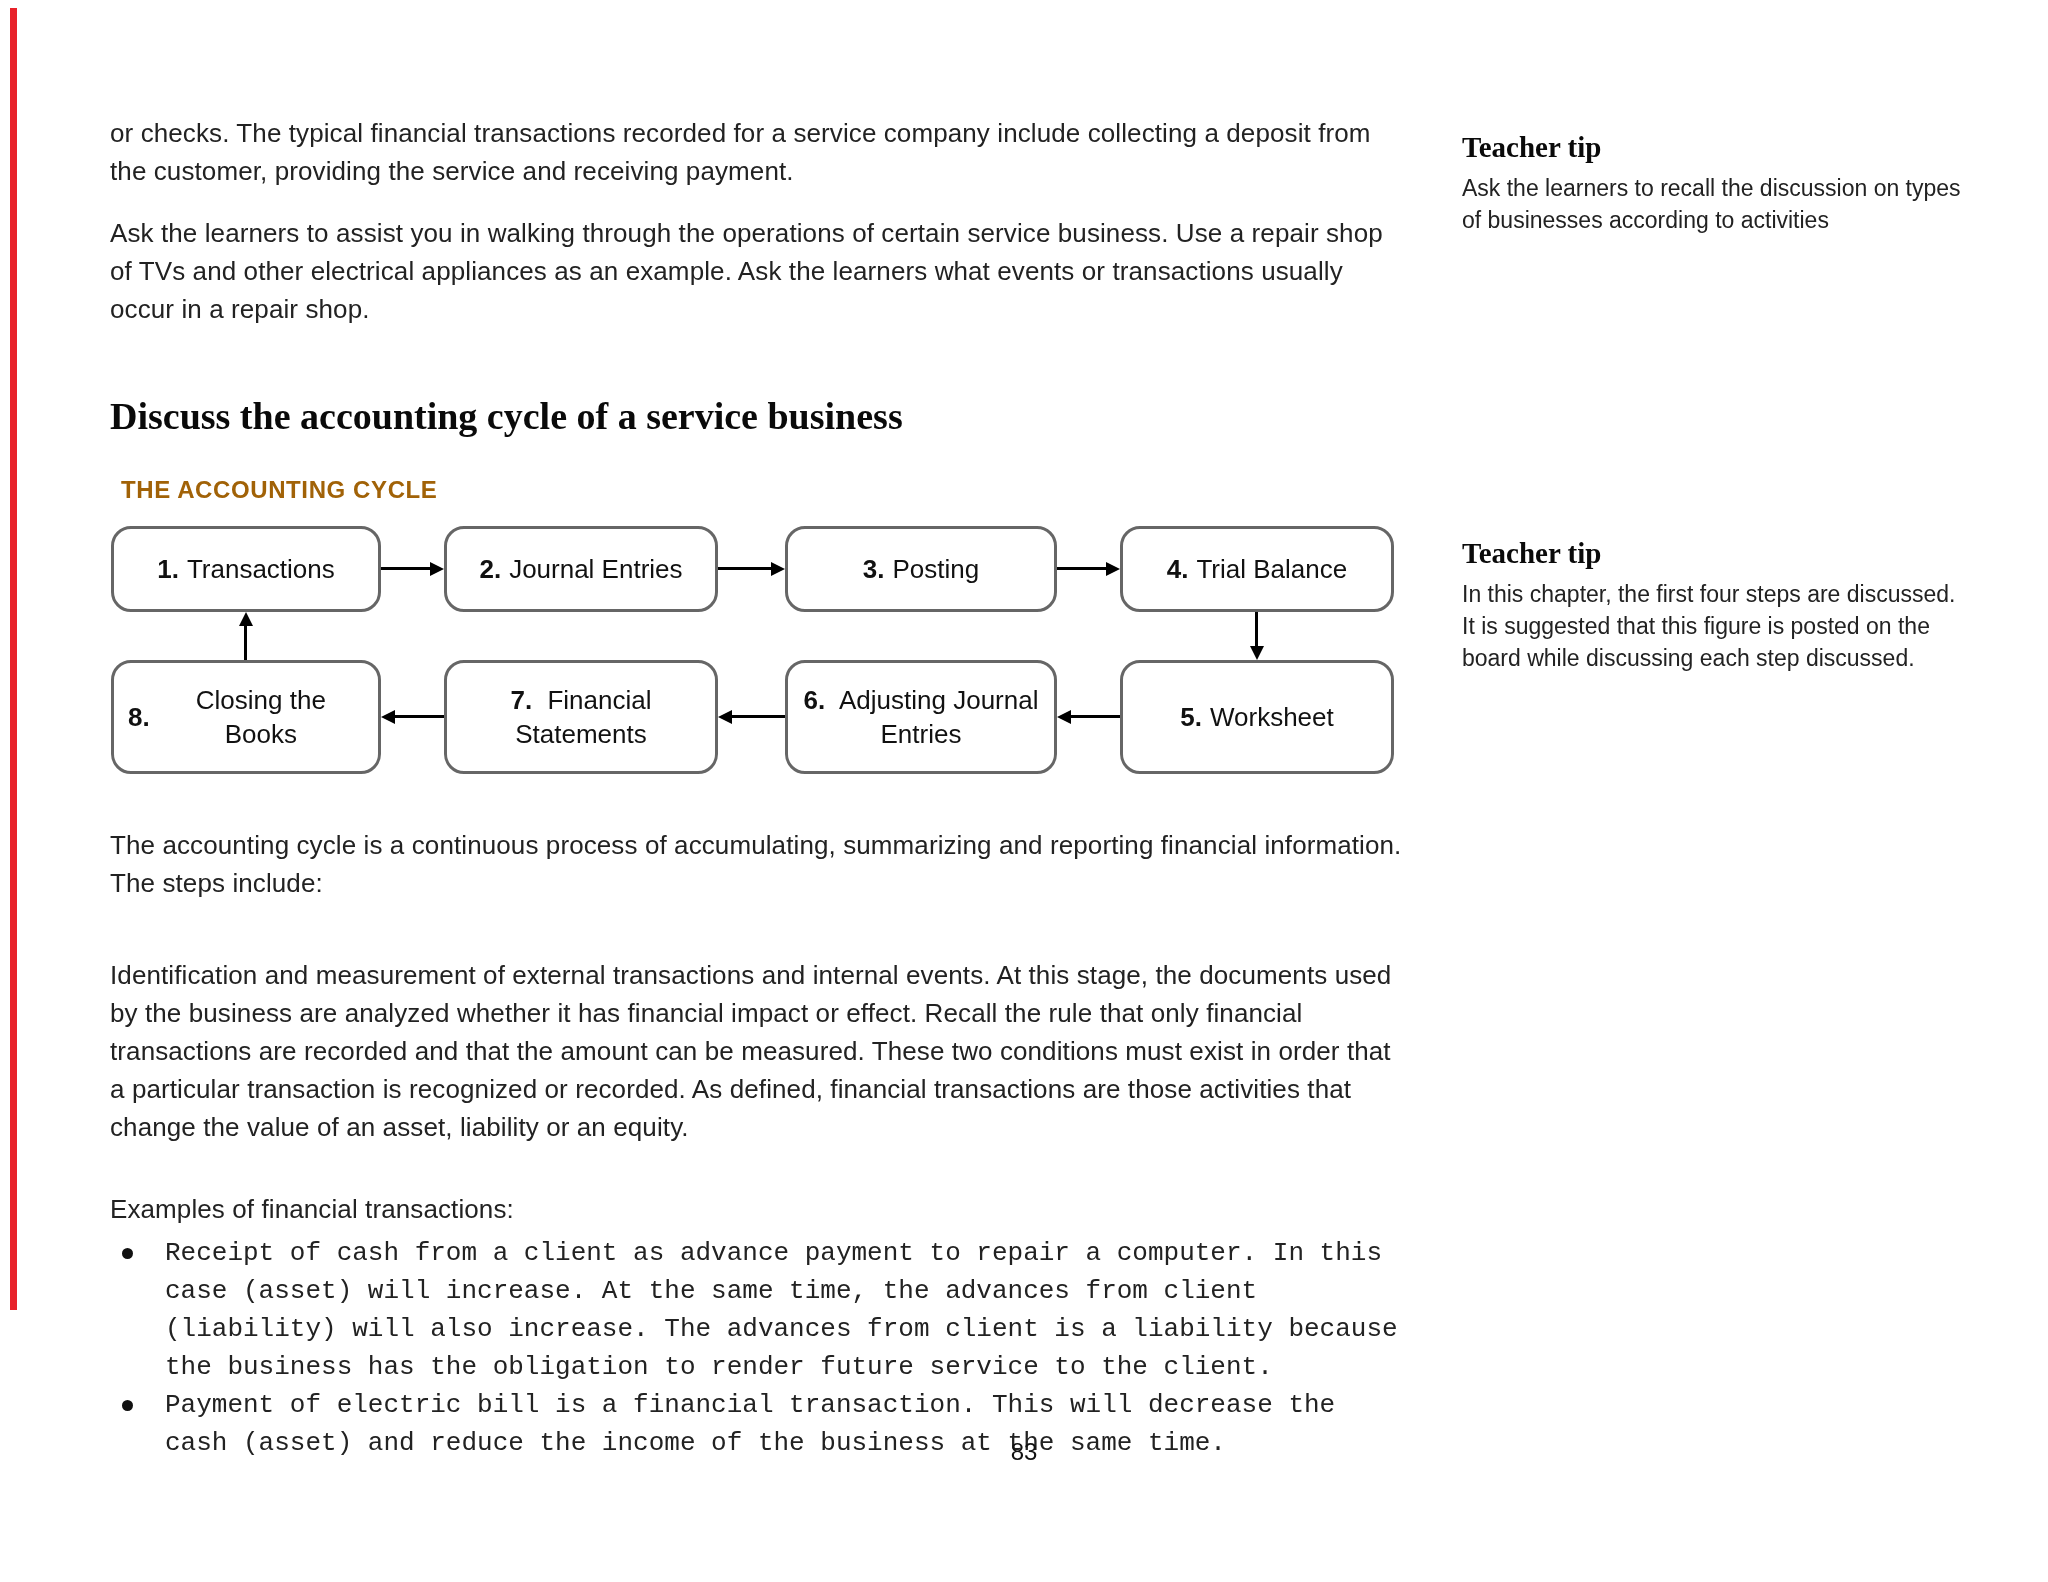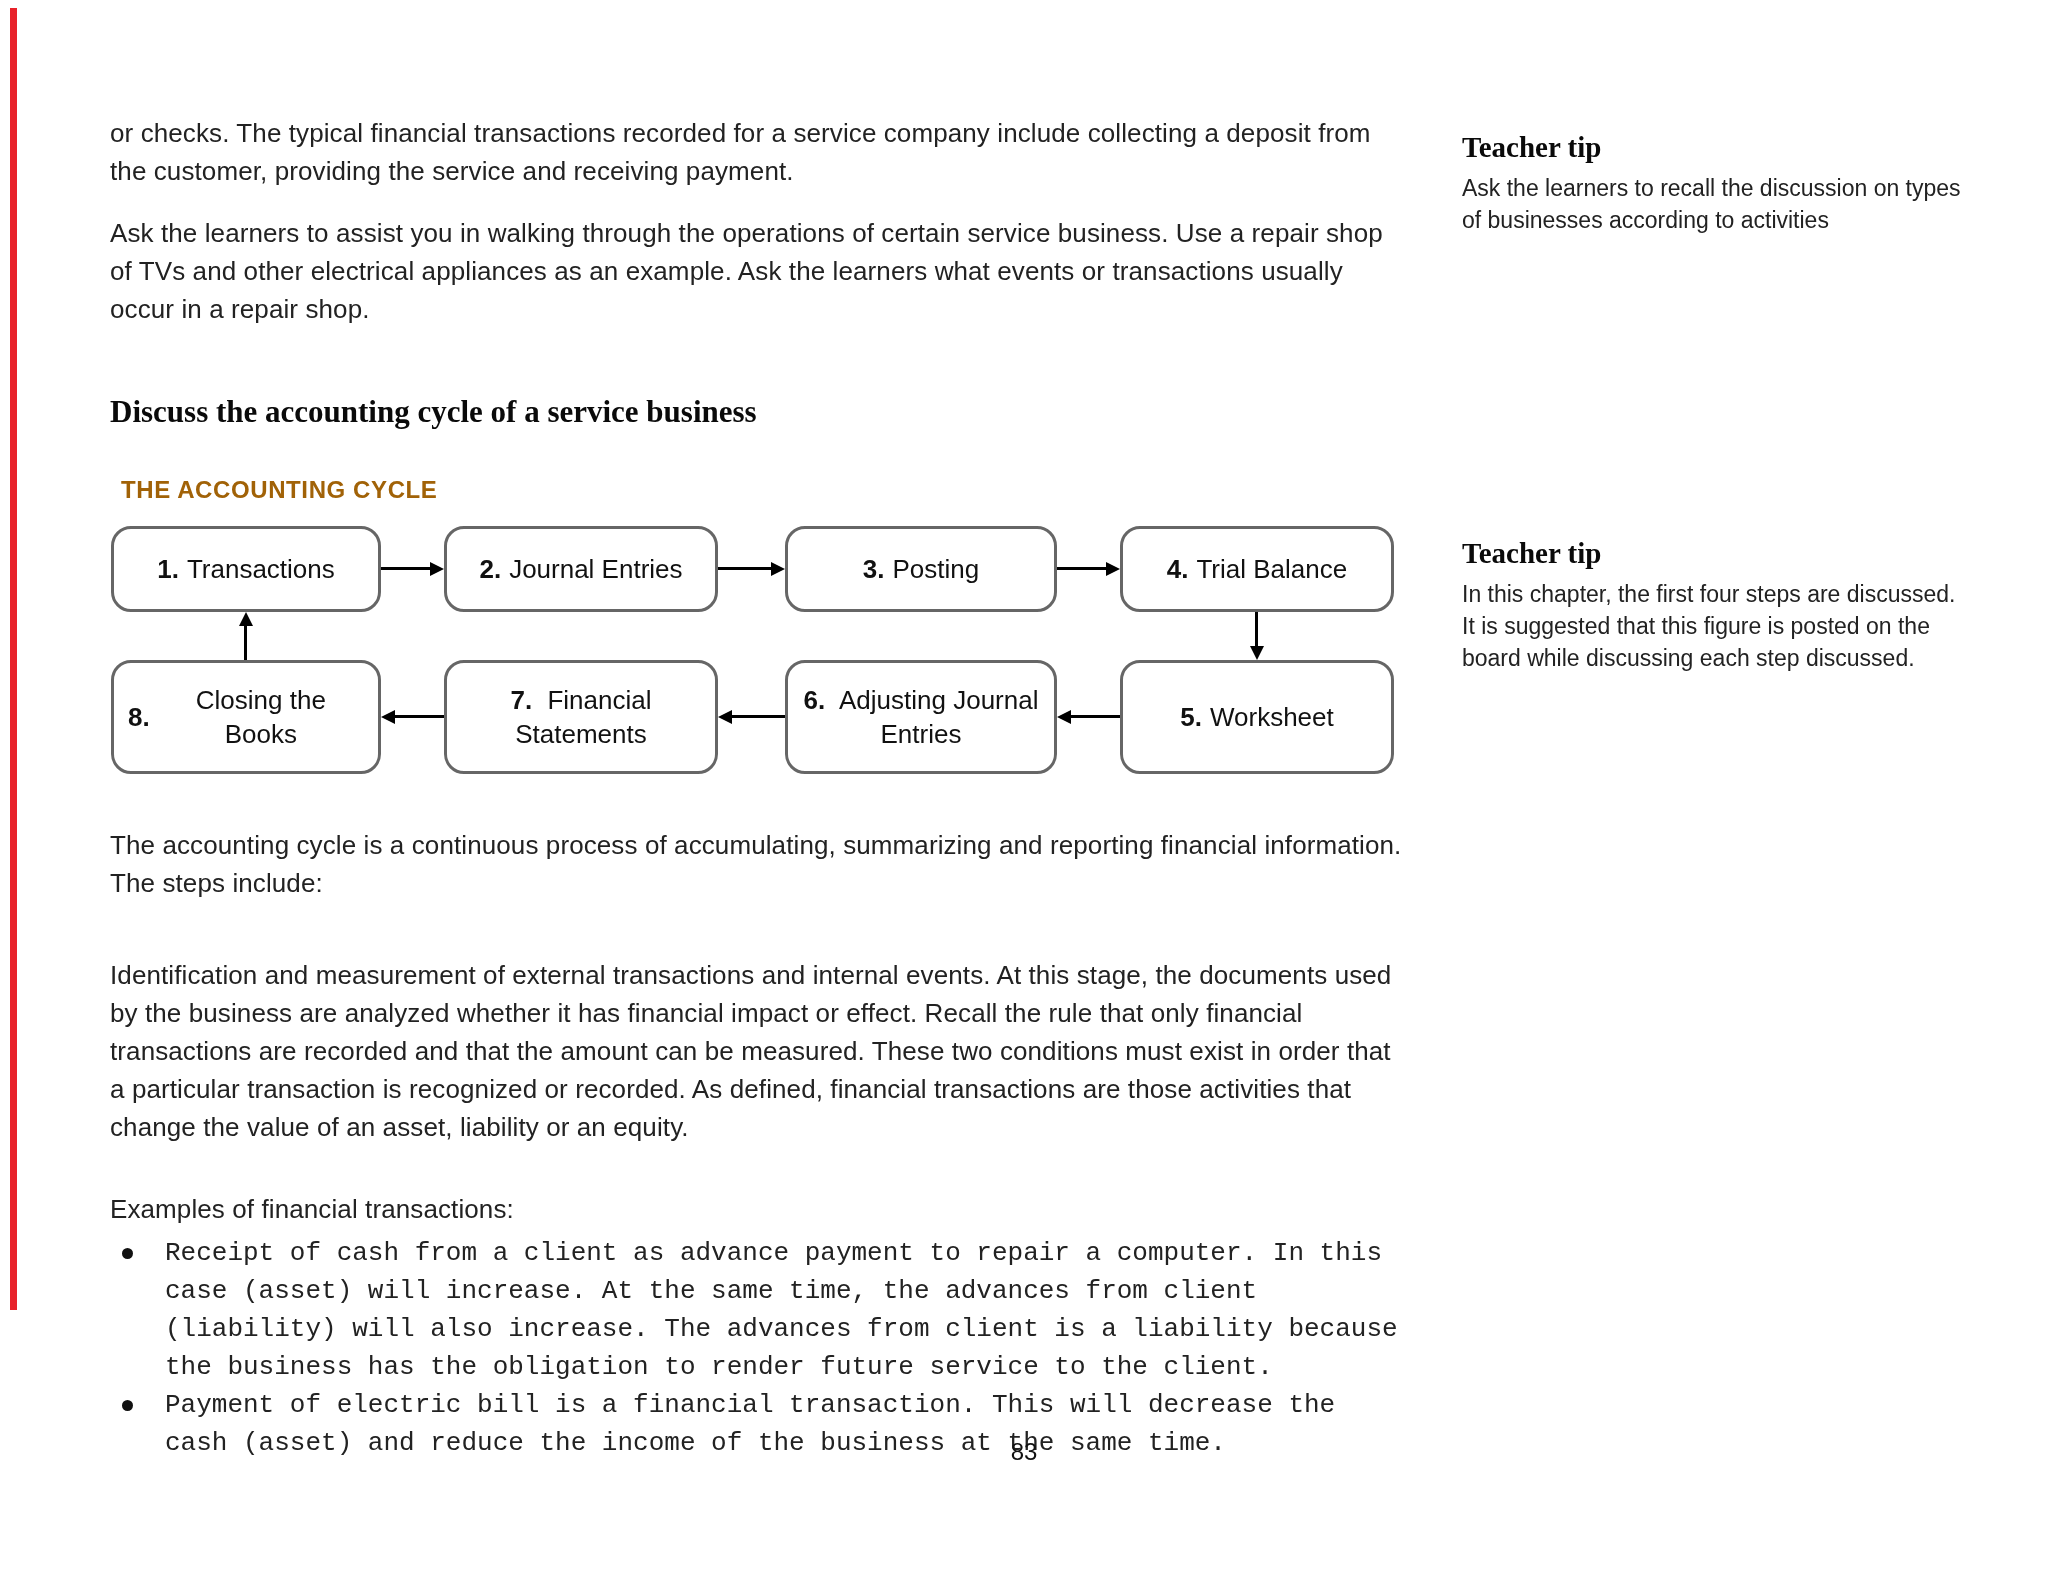--- a/index.html
+++ b/index.html
@@ -18,21 +18,21 @@
   
   .body-text{
     left:110px;width:1292px;
     font-size:26px;line-height:38px;
     letter-spacing:0.1px;color:#222;
   }
   .serif-heading{
     font-family:"Liberation Serif", serif;
     font-weight:bold;color:#0a0a0a;
   }
-  #section-heading{left:110px;top:394px;font-size:31px;text-align:right;}
+  #section-heading{left:110px;top:394px;font-size:38px;text-align:right;}
   #diagram-title{
     left:121px;top:476px;
     font-size:24px;font-weight:bold;letter-spacing:0.6px;color:#a16207;
   }
   #step-heading{
     left:110px;top:914px;width:1292px;
     font-size:27px;font-weight:bold;color:#111;
   }
   #examples-line{top:1190px;}
   

